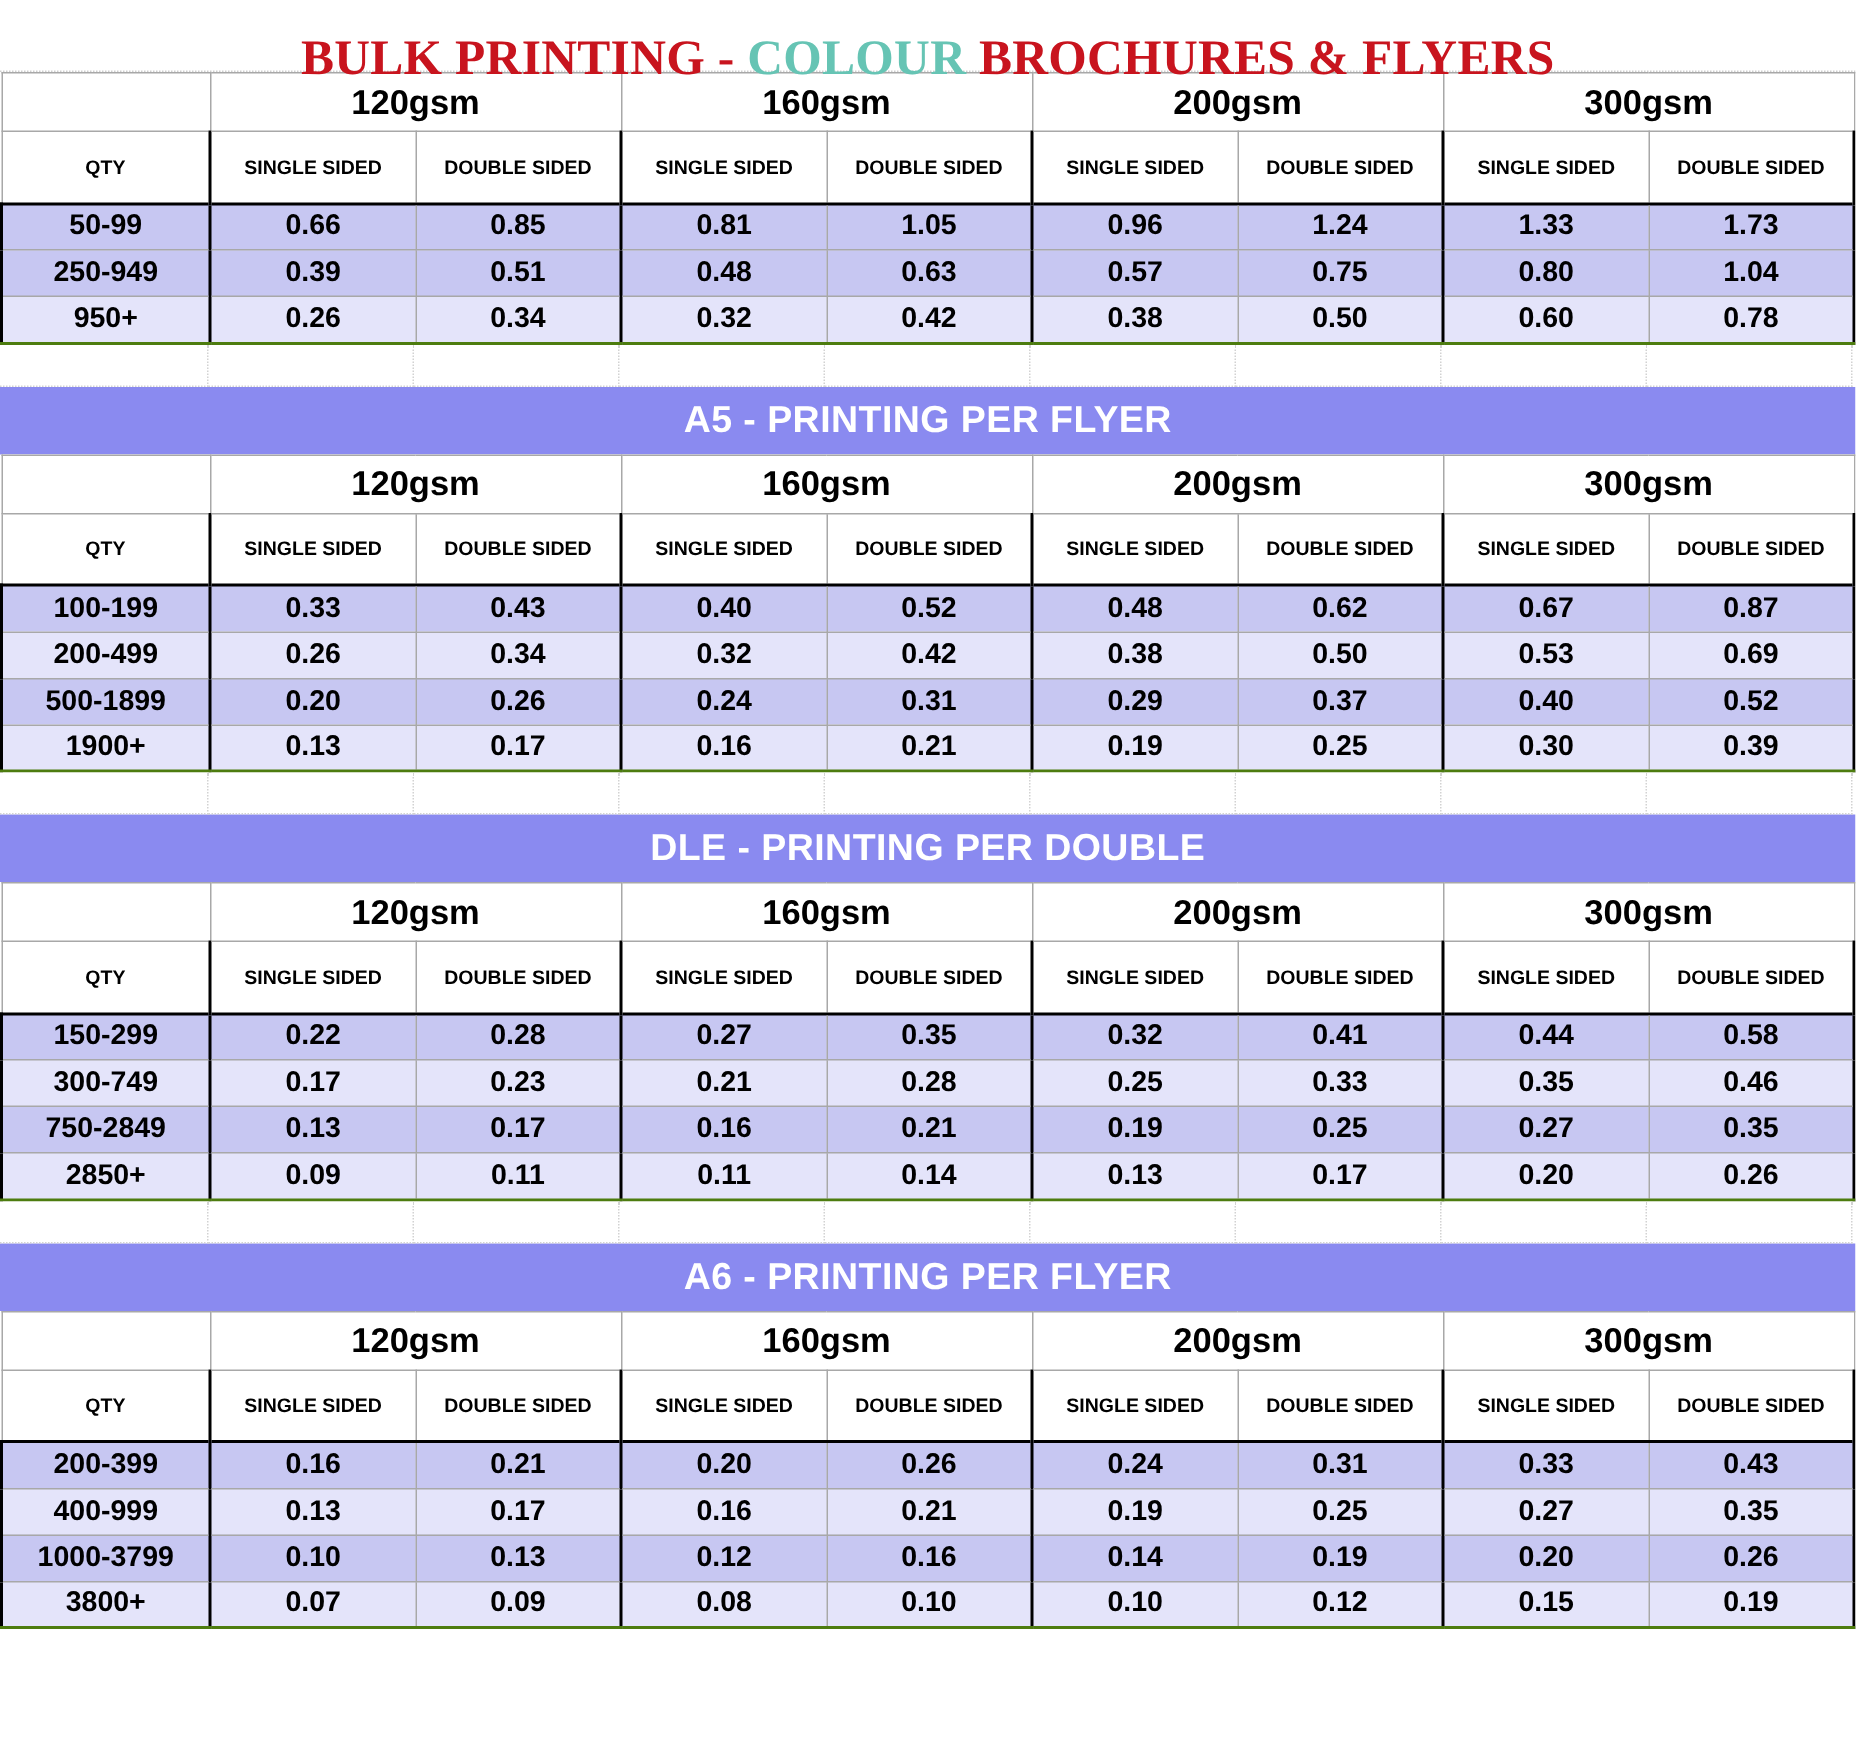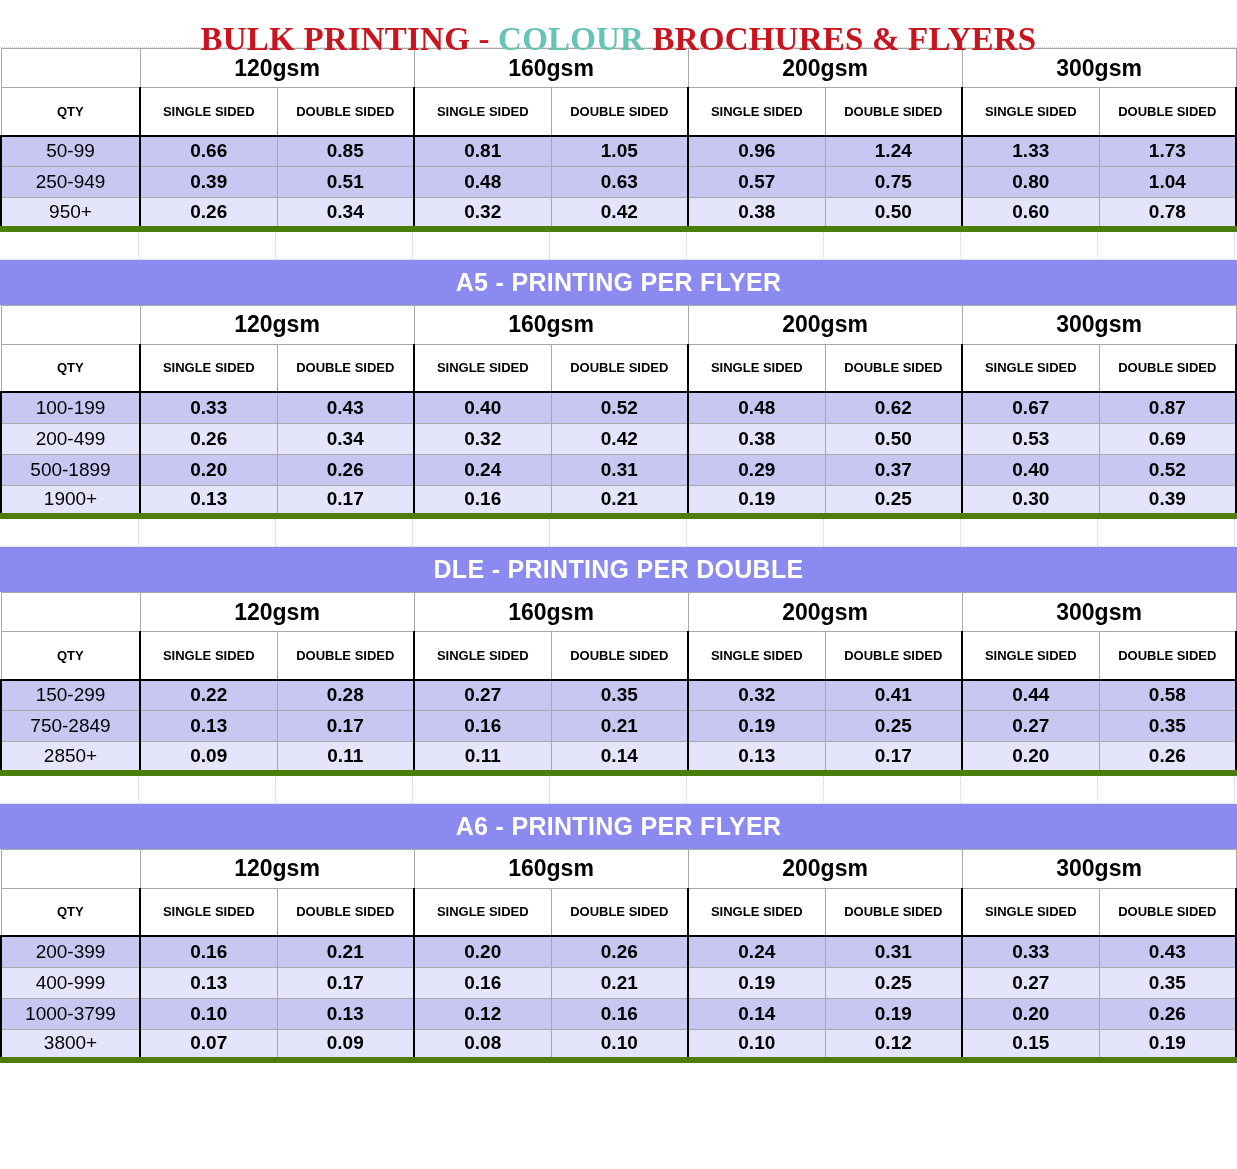--- a/index.html
+++ b/index.html
@@ -115,37 +115,37 @@
   .sub-head.grp-start { border-left: 2px solid #000000; }
   .sub-head.grp-end   { border-right: 2px solid #000000; }
 
   
   tr.row-odd  td { background: #c7c7f2; }
   tr.row-even td { background: #e4e4fa; }
 
   table.price td.qty-cell {
     height: 31px;
     font-size: 19px;
-    font-weight: 400;
+    font-weight: 700;
     color: #000000;
     border-left: 2px solid #000000;
     border-right: 2px solid #000000;
   }
   table.price td.val-cell {
     height: 31px;
     font-size: 19px;
     font-weight: 700;
     color: #000000;
     border-left: 1px solid #a8a8a8;
     border-right: 1px solid #a8a8a8;
   }
   table.price td.val-cell.grp-start { border-left: 2px solid #000000; }
   table.price td.val-cell.grp-end   { border-right: 2px solid #000000; }
 
-  tr.last-row td { border-bottom: 6px solid #4d7c0f; text-align: center; }
+  tr.last-row td { border-bottom: 2px solid #4d7c0f; text-align: center; }
   tr.first-row td { border-top: 2px solid #000000; }
 
   
   .gap {
     height: 28px;
     width: 1237px;
     background: #ffffff;
     display: flex;
   }
   .gap > span {
@@ -376,20 +376,31 @@
             <td class="qty-cell">150-299</td>
             <td class="val-cell grp-start">0.22</td>
             <td class="val-cell grp-end">0.28</td>
             <td class="val-cell grp-start">0.27</td>
             <td class="val-cell grp-end">0.35</td>
             <td class="val-cell grp-start">0.32</td>
             <td class="val-cell grp-end">0.41</td>
             <td class="val-cell grp-start">0.44</td>
             <td class="val-cell grp-end">0.58</td>
           </tr>
+          <tr class="row-even">
+            <td class="qty-cell">300-749</td>
+            <td class="val-cell grp-start">0.17</td>
+            <td class="val-cell grp-end">0.23</td>
+            <td class="val-cell grp-start">0.21</td>
+            <td class="val-cell grp-end">0.28</td>
+            <td class="val-cell grp-start">0.25</td>
+            <td class="val-cell grp-end">0.33</td>
+            <td class="val-cell grp-start">0.35</td>
+            <td class="val-cell grp-end">0.46</td>
+          </tr>
           <tr class="row-odd">
             <td class="qty-cell">750-2849</td>
             <td class="val-cell grp-start">0.13</td>
             <td class="val-cell grp-end">0.17</td>
             <td class="val-cell grp-start">0.16</td>
             <td class="val-cell grp-end">0.21</td>
             <td class="val-cell grp-start">0.19</td>
             <td class="val-cell grp-end">0.25</td>
             <td class="val-cell grp-start">0.27</td>
             <td class="val-cell grp-end">0.35</td>

